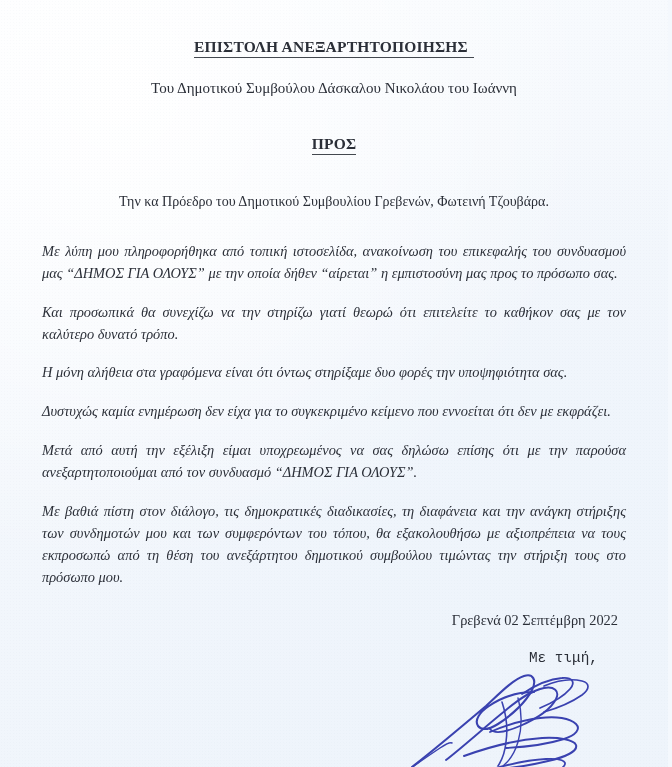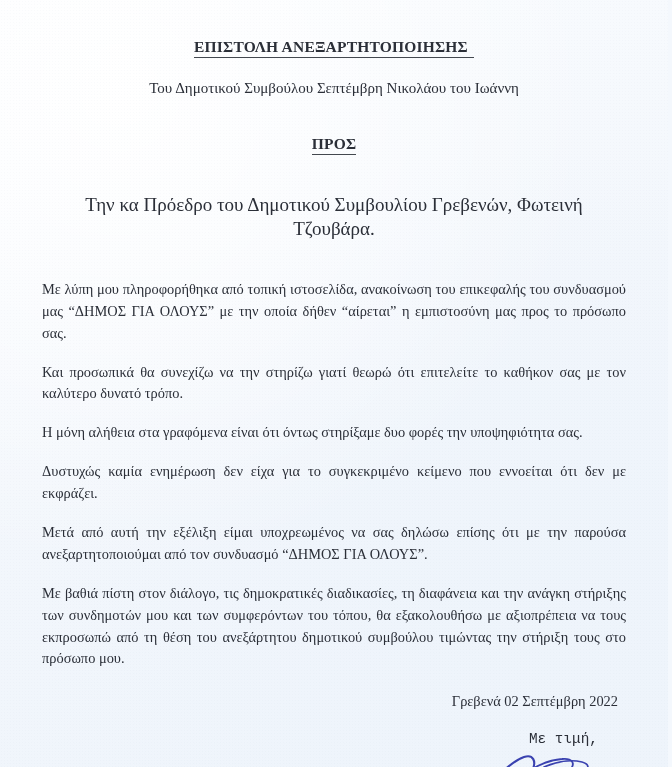--- a/index.html
+++ b/index.html
@@ -75,29 +75,30 @@
     padding-top: 22px;
     font-size: 15.5px;
     font-weight: bold;
     letter-spacing: .2px;
   }
   .to-label .ul {
     border-bottom: 1.6px solid #43484f;
     padding-bottom: 2px;
   }
   .recipient {
-    margin: 8px;
+    margin: 0;
     padding-top: 24px;
-    font-size: 19px;
+    font-size: 14px;
     line-height: 1.25;
   }
 
   
   .body-block {
     padding-top: 30px;
+    font-style: italic;
   }
   .para {
     margin: 0 0 17px 0;
     font-size: 14.4px;
     line-height: 1.52;
     text-align: justify;
     text-justify: inter-word;
     hyphens: none;
   }
   .para:last-child {
@@ -134,21 +135,21 @@
   }
 </style>
 </head>
 <body>
 
 <div class="page">
   <div class="content">
 
     <div class="title-block">
       <h1 class="doc-title"><span class="ul">ΕΠΙΣΤΟΛΗ ΑΝΕΞΑΡΤΗΤΟΠΟΙΗΣΗΣ</span></h1>
-      <p class="subtitle">Του Δημοτικού Συμβούλου Σεπτέμβρη Νικολάου του Ιωάννη</p>
+      <p class="subtitle">Του Δημοτικού Συμβούλου Δάσκαλου Νικολάου του Ιωάννη</p>
       <p class="to-label"><span class="ul">ΠΡΟΣ</span></p>
       <p class="recipient">Την κα Πρόεδρο του Δημοτικού Συμβουλίου Γρεβενών, Φωτεινή Τζουβάρα.</p>
     </div>
 
     <div class="body-block">
       <p class="para">Με λύπη μου πληροφορήθηκα από τοπική ιστοσελίδα, ανακοίνωση του επικεφαλής του συνδυασμού μας “ΔΗΜΟΣ ΓΙΑ ΟΛΟΥΣ” με την οποία δήθεν “αίρεται” η εμπιστοσύνη μας προς το πρόσωπο σας.</p>
       <p class="para">Και προσωπικά θα συνεχίζω να την στηρίζω γιατί θεωρώ ότι επιτελείτε το καθήκον σας με τον καλύτερο δυνατό τρόπο.</p>
       <p class="para">Η μόνη αλήθεια στα γραφόμενα είναι ότι όντως στηρίξαμε δυο φορές την υποψηφιότητα σας.</p>
       <p class="para">Δυστυχώς καμία ενημέρωση δεν είχα για το συγκεκριμένο κείμενο που εννοείται ότι δεν με εκφράζει.</p>
       <p class="para">Μετά από αυτή την εξέλιξη είμαι υποχρεωμένος να σας δηλώσω επίσης ότι με την παρούσα ανεξαρτητοποιούμαι από τον συνδυασμό “ΔΗΜΟΣ ΓΙΑ ΟΛΟΥΣ”.</p>

